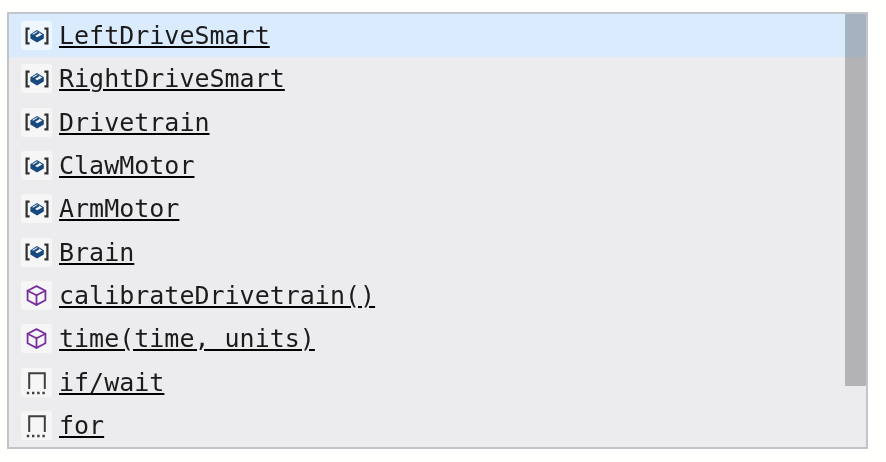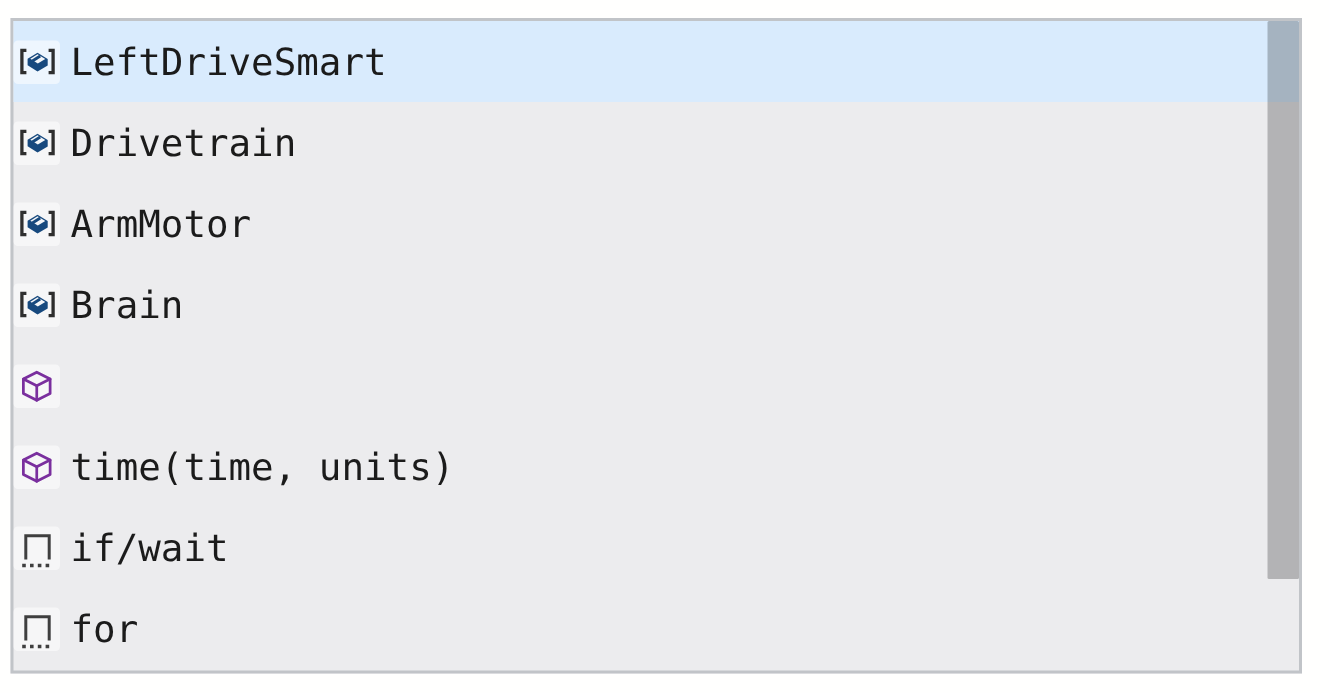--- a/index.html
+++ b/index.html
@@ -29,22 +29,23 @@
   .rows {
     display: flex;
     flex-direction: column;
     width: 100%;
     height: 100%;
   }
   .row {
     flex: 1 1 0;
     display: flex;
     align-items: center;
-    padding-left: 0;
+    padding-left: 12px;
     min-height: 0;
+    text-decoration: underline;
   }
   .row.selected {
     background: #D9EBFD;
   }
   .icon-box {
     flex: 0 0 auto;
     width: 31px;
     height: 29px;
     border-radius: 3px;
     background: rgba(255,255,255,0.55);
@@ -97,21 +98,45 @@
         <div class="row">
     <span class="icon-box">
             <svg width="28" height="22" viewBox="0 0 28 22" xmlns="http://www.w3.org/2000/svg">
     <path d="M6.6 3.6 H3.6 V18.4 H6.6" fill="none" stroke="#2F2F2F" stroke-width="2.2"></path>
     <path d="M21.4 3.6 H24.4 V18.4 H21.4" fill="none" stroke="#2F2F2F" stroke-width="2.2"></path>
     <polygon points="7.4,9.2 14,5.1 20.8,9.3 20.8,13.6 14,17.6 7.4,13.5" fill="#17497E"></polygon>
     <polygon points="9.2,9.1 14,6.2 19.2,9.4 14.2,12.3" fill="#FFFFFF" opacity="0.95"></polygon>
     <path d="M10.6 10.6 L15.8 7.3" stroke="#17497E" stroke-width="2" fill="none"></path>
   </svg>
           </span>
+    <span class="label">RightDriveSmart</span>
+  </div>
+        <div class="row">
+    <span class="icon-box">
+            <svg width="28" height="22" viewBox="0 0 28 22" xmlns="http://www.w3.org/2000/svg">
+    <path d="M6.6 3.6 H3.6 V18.4 H6.6" fill="none" stroke="#2F2F2F" stroke-width="2.2"></path>
+    <path d="M21.4 3.6 H24.4 V18.4 H21.4" fill="none" stroke="#2F2F2F" stroke-width="2.2"></path>
+    <polygon points="7.4,9.2 14,5.1 20.8,9.3 20.8,13.6 14,17.6 7.4,13.5" fill="#17497E"></polygon>
+    <polygon points="9.2,9.1 14,6.2 19.2,9.4 14.2,12.3" fill="#FFFFFF" opacity="0.95"></polygon>
+    <path d="M10.6 10.6 L15.8 7.3" stroke="#17497E" stroke-width="2" fill="none"></path>
+  </svg>
+          </span>
     <span class="label">Drivetrain</span>
+  </div>
+        <div class="row">
+    <span class="icon-box">
+            <svg width="28" height="22" viewBox="0 0 28 22" xmlns="http://www.w3.org/2000/svg">
+    <path d="M6.6 3.6 H3.6 V18.4 H6.6" fill="none" stroke="#2F2F2F" stroke-width="2.2"></path>
+    <path d="M21.4 3.6 H24.4 V18.4 H21.4" fill="none" stroke="#2F2F2F" stroke-width="2.2"></path>
+    <polygon points="7.4,9.2 14,5.1 20.8,9.3 20.8,13.6 14,17.6 7.4,13.5" fill="#17497E"></polygon>
+    <polygon points="9.2,9.1 14,6.2 19.2,9.4 14.2,12.3" fill="#FFFFFF" opacity="0.95"></polygon>
+    <path d="M10.6 10.6 L15.8 7.3" stroke="#17497E" stroke-width="2" fill="none"></path>
+  </svg>
+          </span>
+    <span class="label">ClawMotor</span>
   </div>
         <div class="row">
     <span class="icon-box">
             <svg width="28" height="22" viewBox="0 0 28 22" xmlns="http://www.w3.org/2000/svg">
     <path d="M6.6 3.6 H3.6 V18.4 H6.6" fill="none" stroke="#2F2F2F" stroke-width="2.2"></path>
     <path d="M21.4 3.6 H24.4 V18.4 H21.4" fill="none" stroke="#2F2F2F" stroke-width="2.2"></path>
     <polygon points="7.4,9.2 14,5.1 20.8,9.3 20.8,13.6 14,17.6 7.4,13.5" fill="#17497E"></polygon>
     <polygon points="9.2,9.1 14,6.2 19.2,9.4 14.2,12.3" fill="#FFFFFF" opacity="0.95"></polygon>
     <path d="M10.6 10.6 L15.8 7.3" stroke="#17497E" stroke-width="2" fill="none"></path>
   </svg>
@@ -133,20 +158,21 @@
         <div class="row">
     <span class="icon-box">
             <svg width="23" height="23" viewBox="0 0 24 24" xmlns="http://www.w3.org/2000/svg">
     <g fill="none" stroke="#7A2F9E" stroke-width="1.9" stroke-linejoin="round" stroke-linecap="round">
       <path d="M12 2.2 L21.3 7 V17 L12 21.8 L2.7 17 V7 Z"></path>
       <path d="M2.7 7 L12 11.7 L21.3 7"></path>
       <path d="M12 11.7 V21.8"></path>
     </g>
   </svg>
           </span>
+    <span class="label">calibrateDrivetrain()</span>
   </div>
         <div class="row">
     <span class="icon-box">
             <svg width="23" height="23" viewBox="0 0 24 24" xmlns="http://www.w3.org/2000/svg">
     <g fill="none" stroke="#7A2F9E" stroke-width="1.9" stroke-linejoin="round" stroke-linecap="round">
       <path d="M12 2.2 L21.3 7 V17 L12 21.8 L2.7 17 V7 Z"></path>
       <path d="M2.7 7 L12 11.7 L21.3 7"></path>
       <path d="M12 11.7 V21.8"></path>
     </g>
   </svg>

